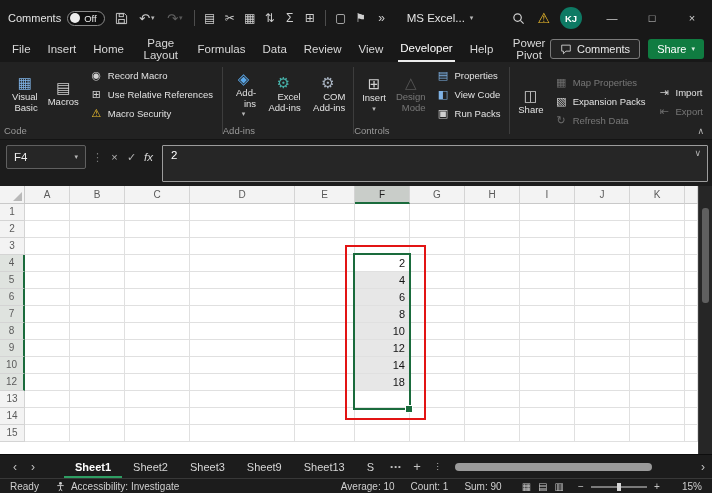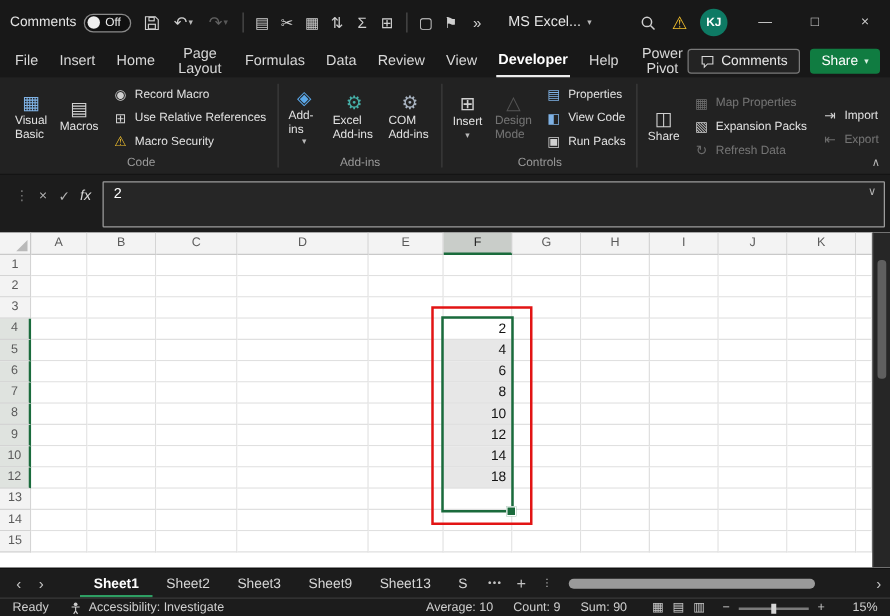--- a/index.html
+++ b/index.html
@@ -27,35 +27,35 @@
   .doctitle{background:none;border:none;color:#e4e4e4;font-size:11.5px;display:inline-flex;align-items:center;gap:5px;margin-left:14px;}
   .searchbtn{margin-left:34px;}
   .warn{color:#f4c02c;font-size:14px;margin-right:10px;}
   .avatar{width:22px;height:22px;border-radius:50%;background:#0e7a64;color:#fff;font-size:9.5px;font-weight:700;display:inline-flex;align-items:center;justify-content:center;margin-right:10px;}
   .winbtn{background:none;border:none;color:#cfcfcf;font-size:11px;width:40px;height:36px;}
 
   
   .menubar{flex:0 0 26px;background:#181818;display:flex;align-items:center;padding:0 8px 0 10px;}
   .mtabs{display:flex;gap:13px;align-items:center;height:100%;}
   .mtab{background:none;border:none;color:#d8d8d8;font-size:11.5px;height:100%;padding:0 2px;}
-  .mtab.active{color:#fff;font-weight:700;border-bottom:2px solid #ededed;}
+  .mtab.active{color:#fff;font-weight:400;border-bottom:2px solid #ededed;}
   .comments{display:inline-flex;align-items:center;gap:5px;background:#232323;border:1px solid #7a7a7a;border-radius:3px;color:#e8e8e8;font-size:11px;height:20px;padding:0 9px;margin-right:8px;}
   .share{display:inline-flex;align-items:center;gap:5px;background:#107c41;border:none;border-radius:3px;color:#fff;font-size:11px;height:20px;padding:0 9px;}
   .share .dd{color:#d8efe2;}
 
   
   .ribbon{flex:0 0 78px;background:#222;position:relative;border-bottom:1px solid #141414;}
   .rgroups{display:flex;height:100%;padding-left:4px;}
   .rgroup{display:flex;flex-direction:column;}
   .rcontent{flex:1;display:flex;align-items:center;padding:2px 4px 0;gap:2px;}
-  .rglabel{height:15px;font-size:9.5px;color:#9a9a9a;text-align:center;line-height:13px;}
+  .rglabel{height:15px;font-size:9.5px;color:#9a9a9a;line-height:13px;}
   .rdivider{width:1px;background:#3d3d3d;margin:5px 0;}
   .rlarge{display:flex;flex-direction:column;align-items:center;gap:2px;background:none;border:none;color:#e2e2e2;font-size:9.5px;line-height:10.5px;padding:2px 4px;max-width:54px;}
   .ricon{font-size:15px;line-height:15px;}
-  .rtext{text-align:left;white-space:normal;max-width:44px;}
+  .rtext{text-align:right;white-space:normal;max-width:44px;}
   .rdd{font-size:7px;color:#b8b8b8;line-height:6px;}
   .rstack{display:flex;flex-direction:column;justify-content:center;gap:2px;padding:0 3px;}
   .rsmall{display:flex;align-items:center;gap:5px;background:none;border:none;color:#e2e2e2;font-size:9.5px;height:17px;padding:0 2px;white-space:nowrap;}
   .sicon{font-size:11px;width:13px;text-align:center;}
   .dis{opacity:.42;}
   .collapse{position:absolute;right:8px;bottom:3px;font-size:9px;color:#b8b8b8;}
 
   
   .fbar{flex:0 0 46px;background:#1c1c1c;display:flex;align-items:flex-start;padding:5px 4px 0 6px;}
   .namebox{width:80px;height:24px;background:#262626;border:1px solid #606060;border-radius:2px;color:#ececec;font-size:11.5px;display:flex;align-items:center;justify-content:space-between;padding:0 7px;}
@@ -305,20 +305,24 @@
                 <span>Export</span>
               </button>
             </div>
           </div>
         </div>
       </div>
     <span class="collapse">∧</span>
   </div>
 
   <div class="fbar">
+    <div class="namebox">
+      <span>F4</span>
+      <span class="dd">▾</span>
+    </div>
     <span class="fdots">⋮</span>
     <button class="fico">×</button>
     <button class="fico">✓</button>
     <button class="fico fx">fx</button>
     <div class="finput">
       <span>2</span>
       <span class="fexpand">∨</span>
     </div>
   </div>
 
@@ -585,21 +589,21 @@
     <span class="acc">
       <svg width="11" height="11" viewBox="0 0 12 12">
           <circle cx="6" cy="2.6" r="1.6" fill="#cfcfcf"></circle>
           <path d="M2.5 5 h7 M6 5 v4 M4.3 11 l1.7 -2.6 1.7 2.6" stroke="#cfcfcf" fill="none"></path>
         </svg>
       <span>Accessibility: Investigate</span>
     </span>
     <span class="flex1"></span>
     <span id="aggs" class="aggs">
         <span>Average: 10</span>
-        <span>Count: 9</span>
+        <span>Count: 1</span>
         <span>Sum: 90</span>
       </span>
     <span id="viewicons" class="viewicons">
         <button>▦</button>
         <button>▤</button>
         <button>▥</button>
       </span>
     <span class="zoomctl">
       <button class="zbtn">−</button>
       <span class="ztrack">

